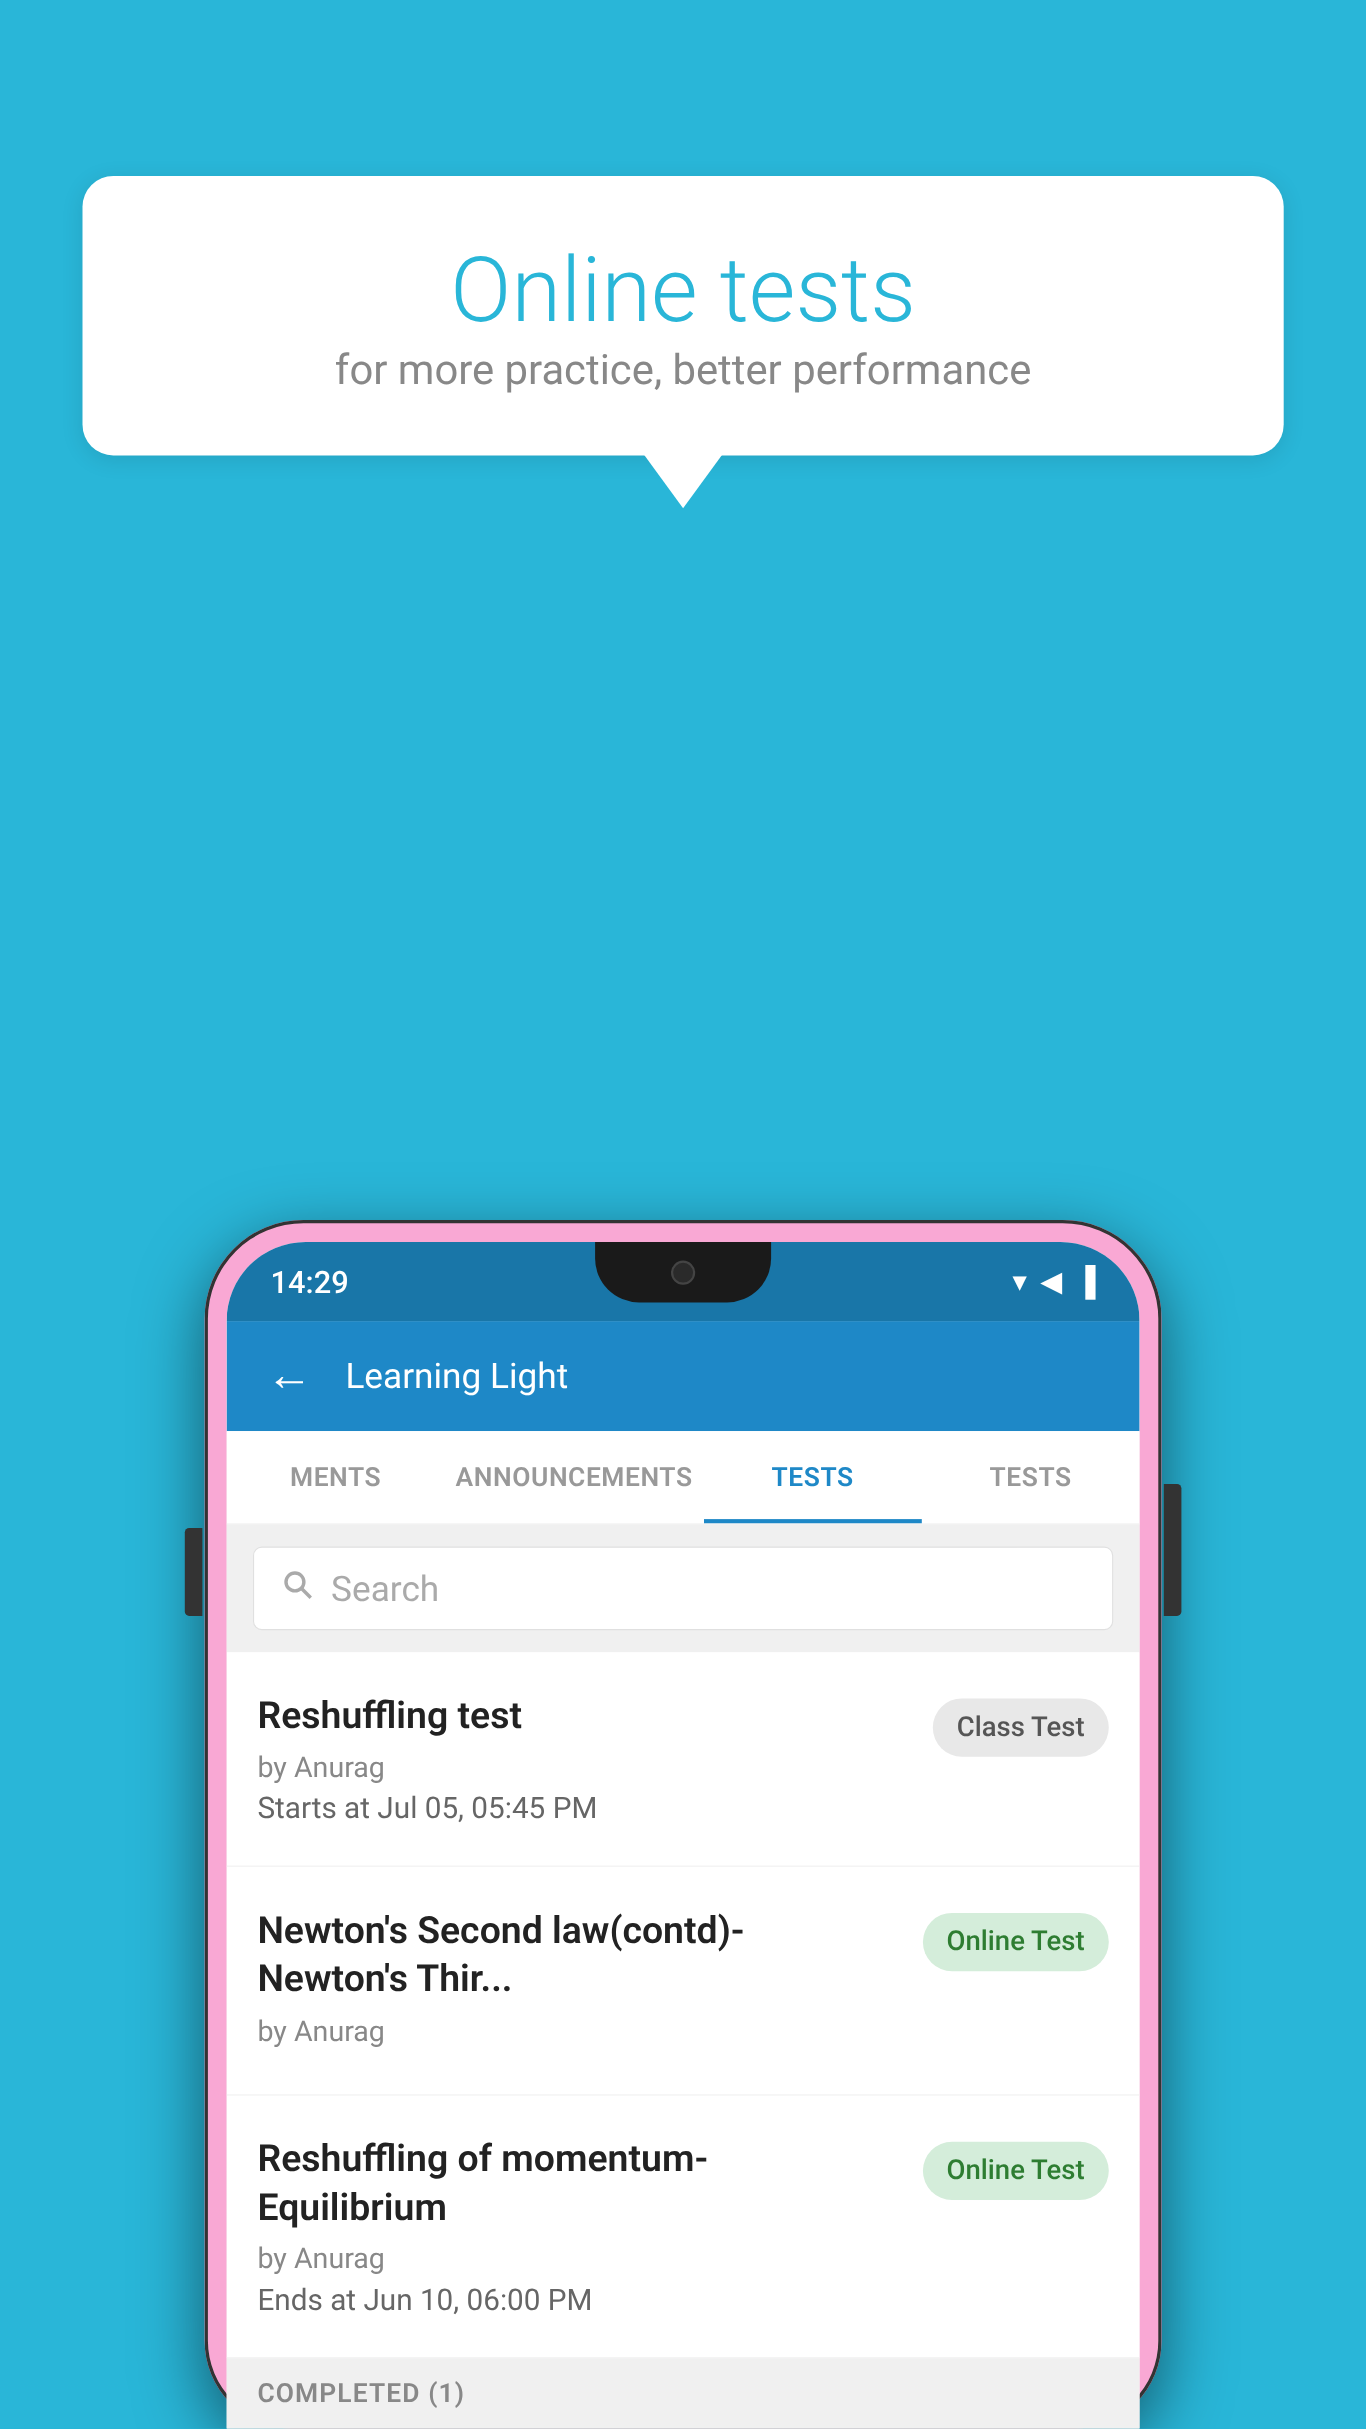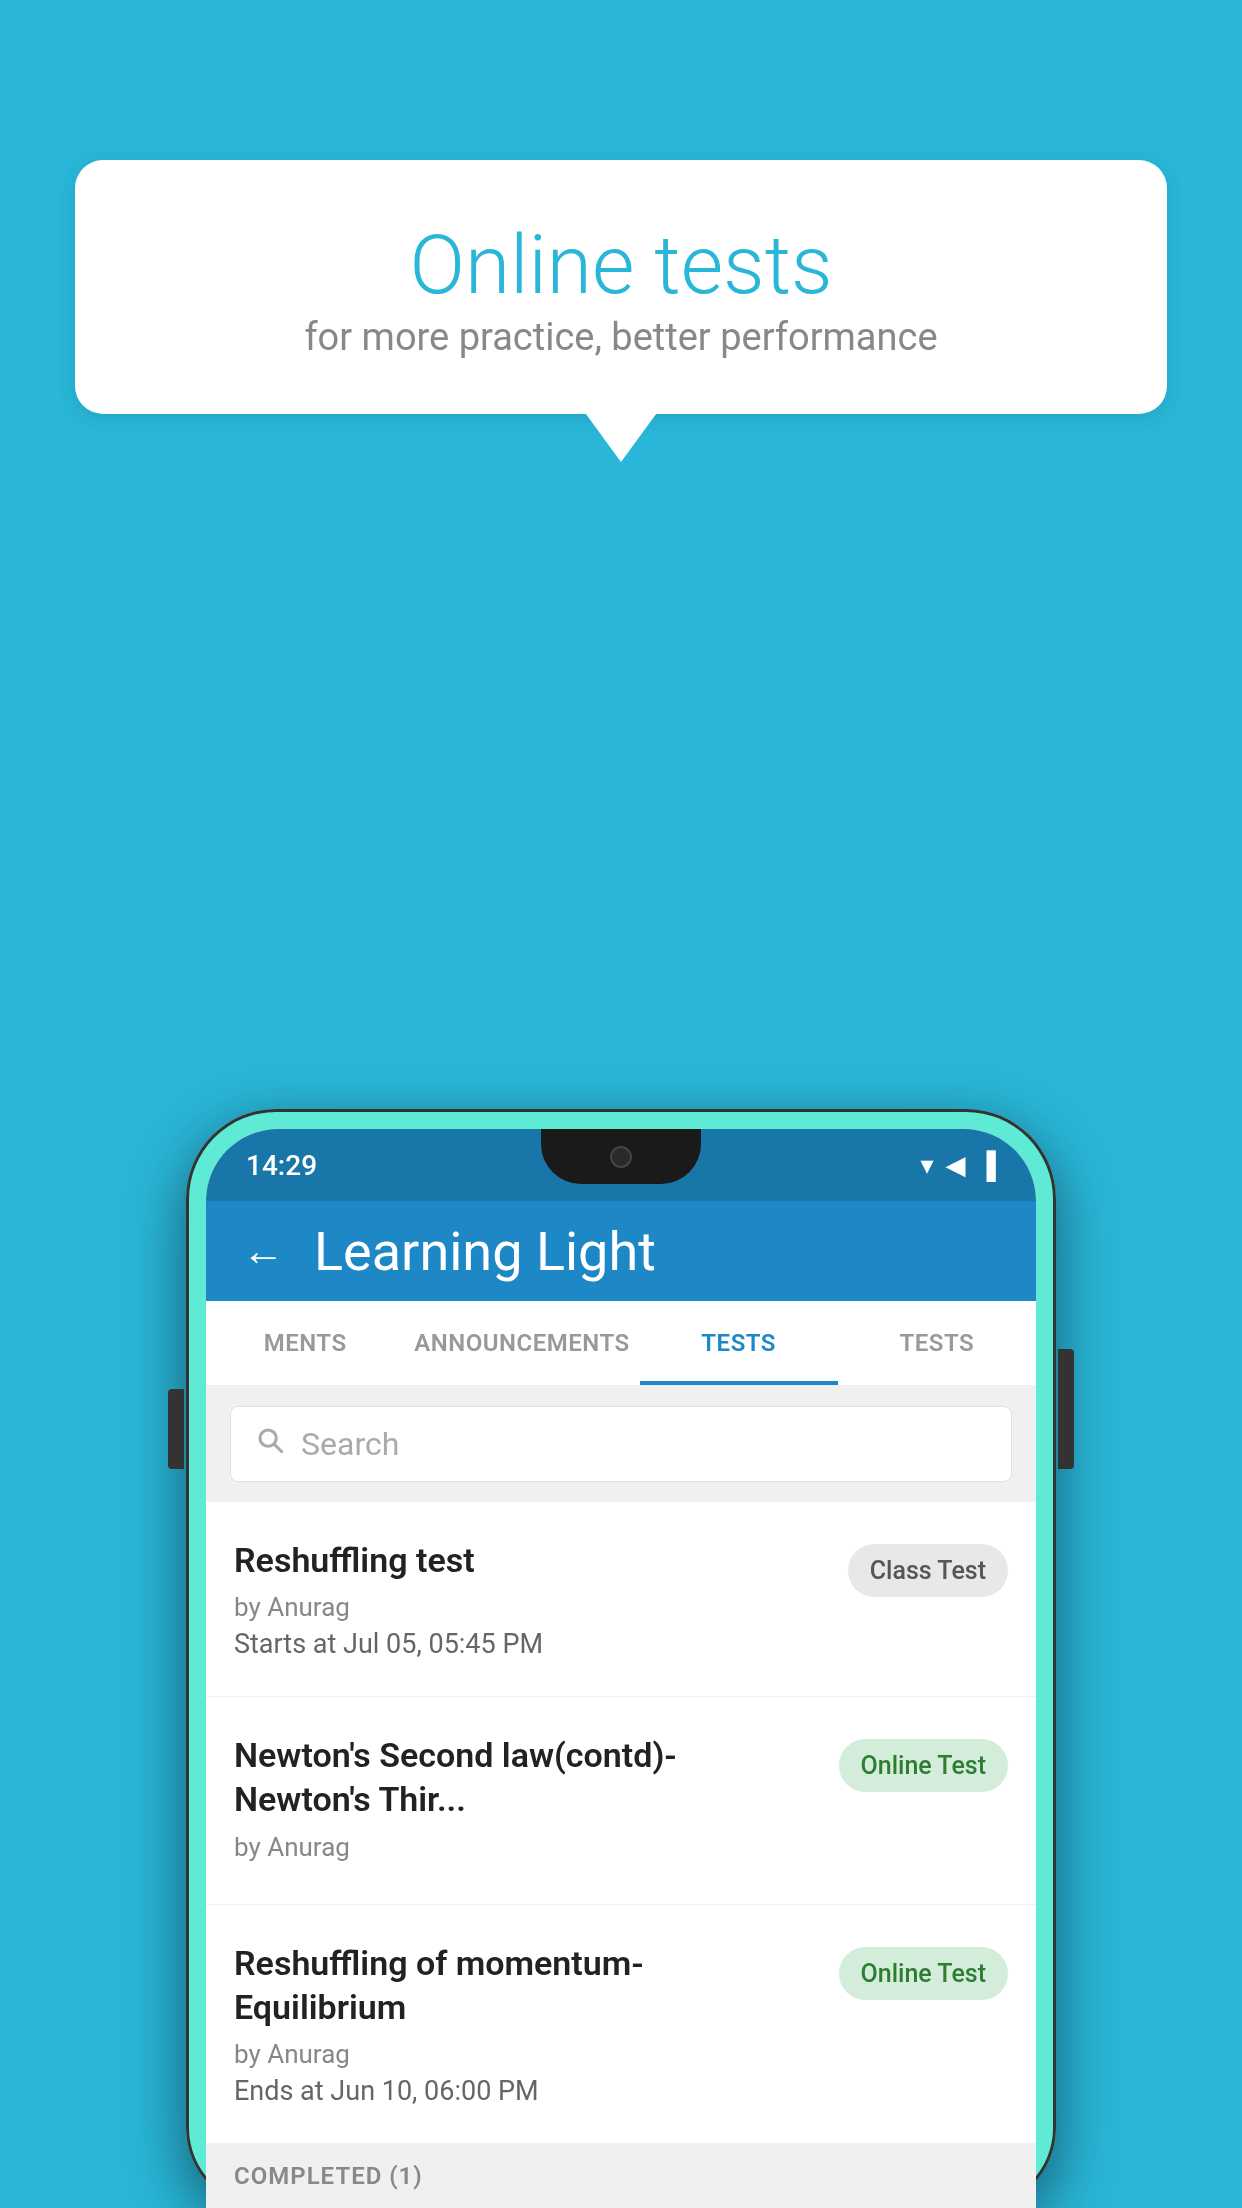--- a/index.html
+++ b/index.html
@@ -61,21 +61,21 @@
     
     .phone-wrapper {
       position: absolute;
       bottom: 0;
       left: 50%;
       transform: translateX(-50%);
       width: 870px;
     }
 
     .phone-outer {
-      background: #5eead4;
+      background: #f9a8d4;
       border-radius: 90px 90px 80px 80px;
       padding: 20px 20px 0;
       position: relative;
       box-shadow: 0 20px 60px rgba(0,0,0,0.5), inset 0 0 0 3px #333;
     }
 
     
     .phone-outer::before {
       content: '';
       position: absolute;
@@ -162,21 +162,21 @@
     }
 
     .back-arrow {
       color: white;
       font-size: 42px;
       line-height: 1;
     }
 
     .app-title {
       color: white;
-      font-size: 54px;
+      font-size: 32px;
       font-weight: 400;
     }
 
     
     .tabs-bar {
       background: white;
       display: flex;
       border-bottom: 1px solid #eee;
       overflow: hidden;
     }

